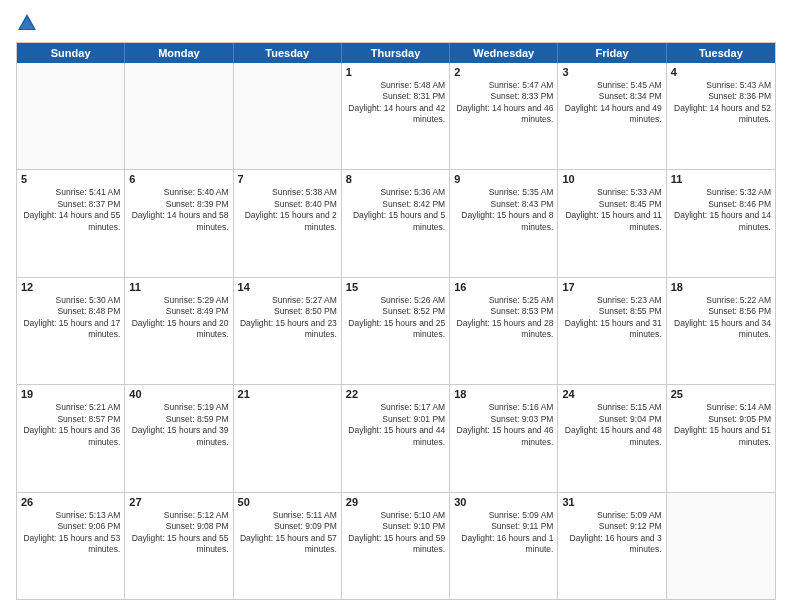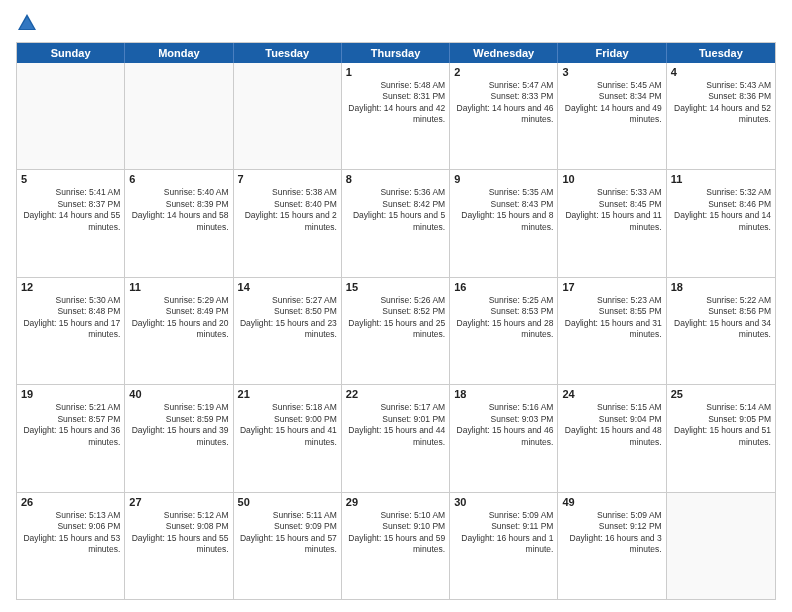--- a/index.html
+++ b/index.html
@@ -225,21 +225,20 @@
           <div class="cal-cell">
             <div class="day-num">19</div>
             <div class="cell-text">Sunrise: 5:21 AM<br>Sunset: 8:57 PM<br>Daylight: 15 hours and 36 minutes.</div>
           </div>
           <div class="cal-cell">
             <div class="day-num">40</div>
             <div class="cell-text">Sunrise: 5:19 AM<br>Sunset: 8:59 PM<br>Daylight: 15 hours and 39 minutes.</div>
           </div>
           <div class="cal-cell">
             <div class="day-num">21</div>
-            <div class="cell-text">Sunrise: 5:18 AM<br>Sunset: 9:00 PM<br>Daylight: 15 hours and 41 minutes.</div>
           </div>
           <div class="cal-cell">
             <div class="day-num">22</div>
             <div class="cell-text">Sunrise: 5:17 AM<br>Sunset: 9:01 PM<br>Daylight: 15 hours and 44 minutes.</div>
           </div>
           <div class="cal-cell">
             <div class="day-num">18</div>
             <div class="cell-text">Sunrise: 5:16 AM<br>Sunset: 9:03 PM<br>Daylight: 15 hours and 46 minutes.</div>
           </div>
           <div class="cal-cell">
@@ -266,20 +265,20 @@
           </div>
           <div class="cal-cell">
             <div class="day-num">29</div>
             <div class="cell-text">Sunrise: 5:10 AM<br>Sunset: 9:10 PM<br>Daylight: 15 hours and 59 minutes.</div>
           </div>
           <div class="cal-cell">
             <div class="day-num">30</div>
             <div class="cell-text">Sunrise: 5:09 AM<br>Sunset: 9:11 PM<br>Daylight: 16 hours and 1 minute.</div>
           </div>
           <div class="cal-cell">
-            <div class="day-num">49</div>
+            <div class="day-num">31</div>
             <div class="cell-text">Sunrise: 5:09 AM<br>Sunset: 9:12 PM<br>Daylight: 16 hours and 3 minutes.</div>
           </div>
           <div class="cal-cell empty"></div>
         </div>
       </div>
   </div>
 </div>
 
 </body></html>

